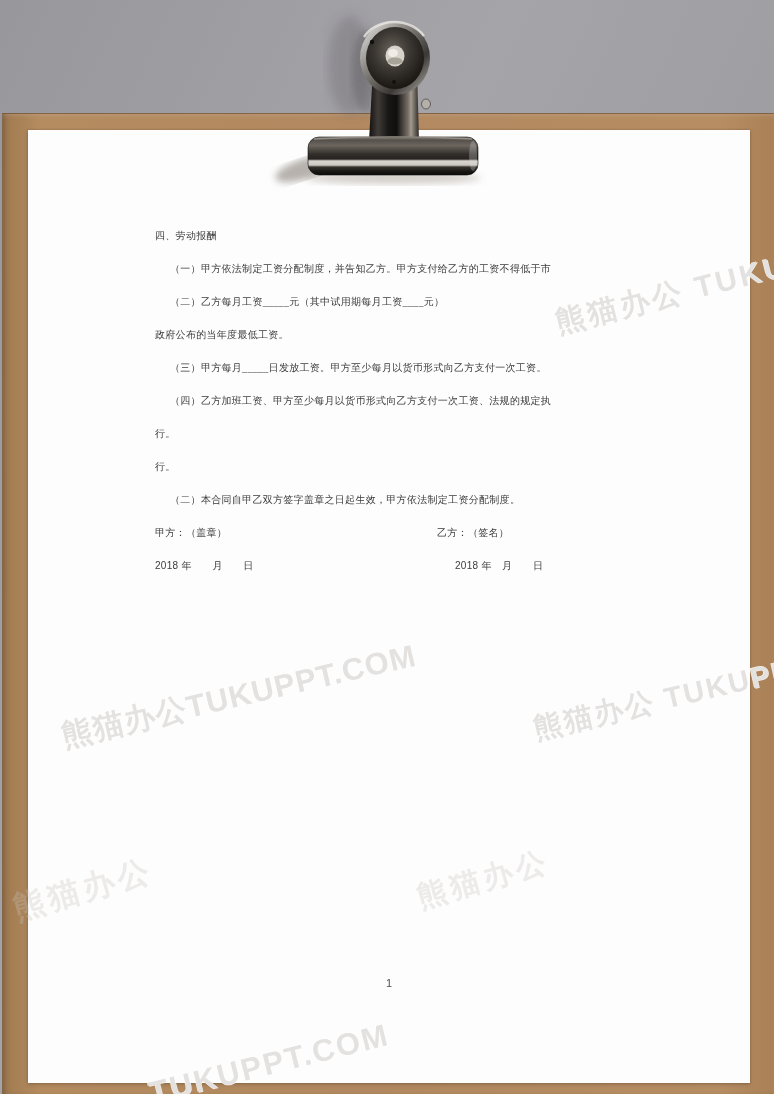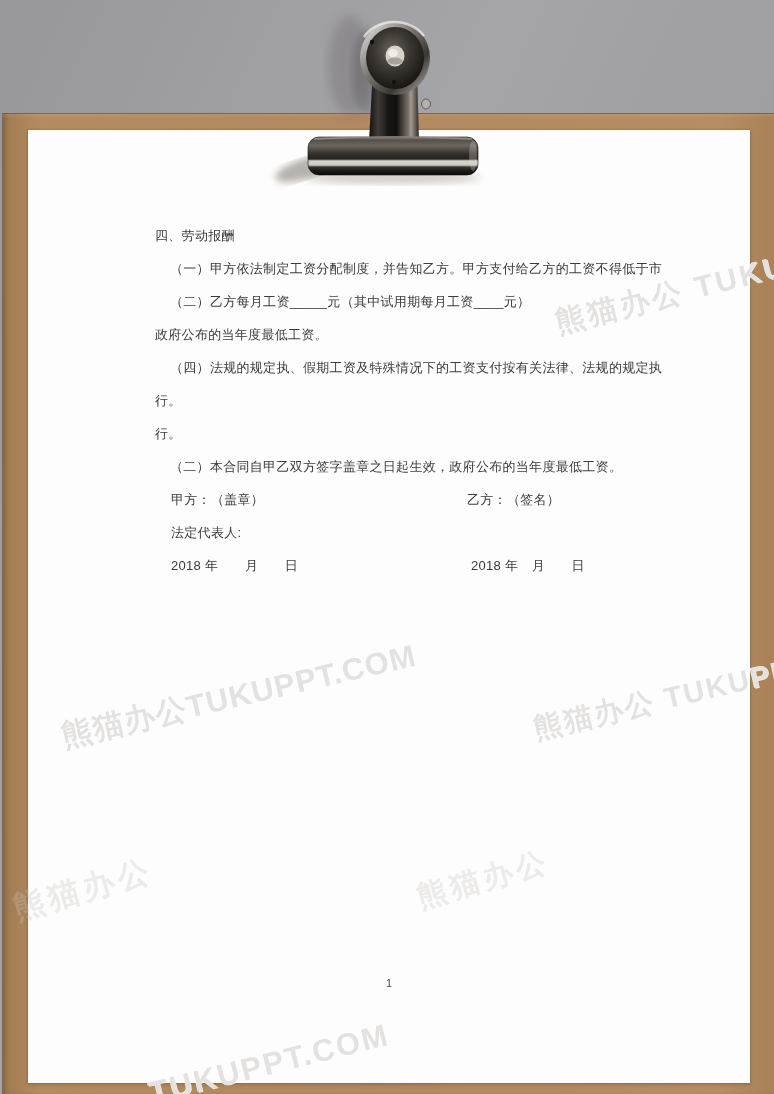--- a/index.html
+++ b/index.html
@@ -14,27 +14,27 @@
     border-top:1px solid rgba(92,70,48,0.55);
     box-shadow:inset 5px 0 7px -4px rgba(45,38,30,0.45), inset 0 3px 4px -2px rgba(255,245,230,0.25);
   }
   .paper{
     position:absolute;left:28px;top:130px;width:722px;height:953px;
     background:#fdfdfd;
     box-shadow:0 0 2px rgba(80,60,40,0.4), 0 2px 4px rgba(80,60,40,0.25);
   }
   .doc{
     position:absolute;left:127px;top:89px;
-    font-size:13px;line-height:33px;letter-spacing:0.3px;
+    font-size:10px;line-height:33px;letter-spacing:0.3px;
     color:#3b3b3b;white-space:nowrap;
   }
   .line{height:33px;}
-  .line.indent{padding-left:15px;}
-  .row{position:relative;margin-left:16px;}
-  .col-b1{position:absolute;left:296px;top:0;}
+  .line.indent{padding-left:15px;font-family:Liberation Serif, serif;}
+  .row{position:relative;}
+  .col-b1{position:absolute;left:282px;top:0;}
   .col-b2{position:absolute;left:300px;top:0;}
   .pagenum{
     position:absolute;left:0;top:847px;width:100%;
     text-align:center;font-size:11px;color:#4e4e4e;letter-spacing:0;
   }
   .wm{
     position:absolute;font-weight:700;white-space:nowrap;
     transform-origin:left center;
     color:rgba(205,202,198,0.55);
     text-shadow:0.6px 0.6px 0 rgba(255,255,255,0.9),-0.6px -0.6px 0 rgba(255,255,255,0.9);
@@ -59,31 +59,29 @@
   <div class="paper">
 
     <div class="wm wm5" style="position:absolute;left:-14px;top:758px;">熊猫办公</div>
     <div class="wm wm6" style="position:absolute;left:390px;top:748px;">熊猫办公</div>
 
     <div class="doc">
       <div class="line">四、劳动报酬</div>
       <div class="line indent">（一）甲方依法制定工资分配制度，并告知乙方。甲方支付给乙方的工资不得低于市</div>
       <div class="line indent">（二）乙方每月工资_____元（其中试用期每月工资____元）</div>
       <div class="line">政府公布的当年度最低工资。</div>
-      <div class="line indent">（四）法规的规定执、假期工资及特殊情况下的工资支付按有关法律、法规的规定执</div>
+      <div class="line indent">（三）甲方每月_____日发放工资。甲方至少每月以货币形式向乙方支付一次工资。</div>
+      <div class="line indent">（四）乙方加班工资、甲方至少每月以货币形式向乙方支付一次工资、法规的规定执</div>
       <div class="line">行。</div>
       <div class="line">行。</div>
-      <div class="line indent">（二）本合同自甲乙双方签字盖章之日起生效，政府公布的当年度最低工资。</div>
+      <div class="line indent">（二）本合同自甲乙双方签字盖章之日起生效，甲方依法制定工资分配制度。</div>
 
       <div class="line row">
         <span>甲方：（盖章）</span>
         <span class="col-b1">乙方：（签名）</span>
-      </div>
-      <div class="line row">
-        <span>法定代表人:</span>
       </div>
       <div class="line row">
         <span>2018 年　　月　　日</span>
         <span class="col-b2">2018 年　月　　日</span>
       </div>
     </div>
 
     <div class="pagenum">1</div>
   </div>
 

